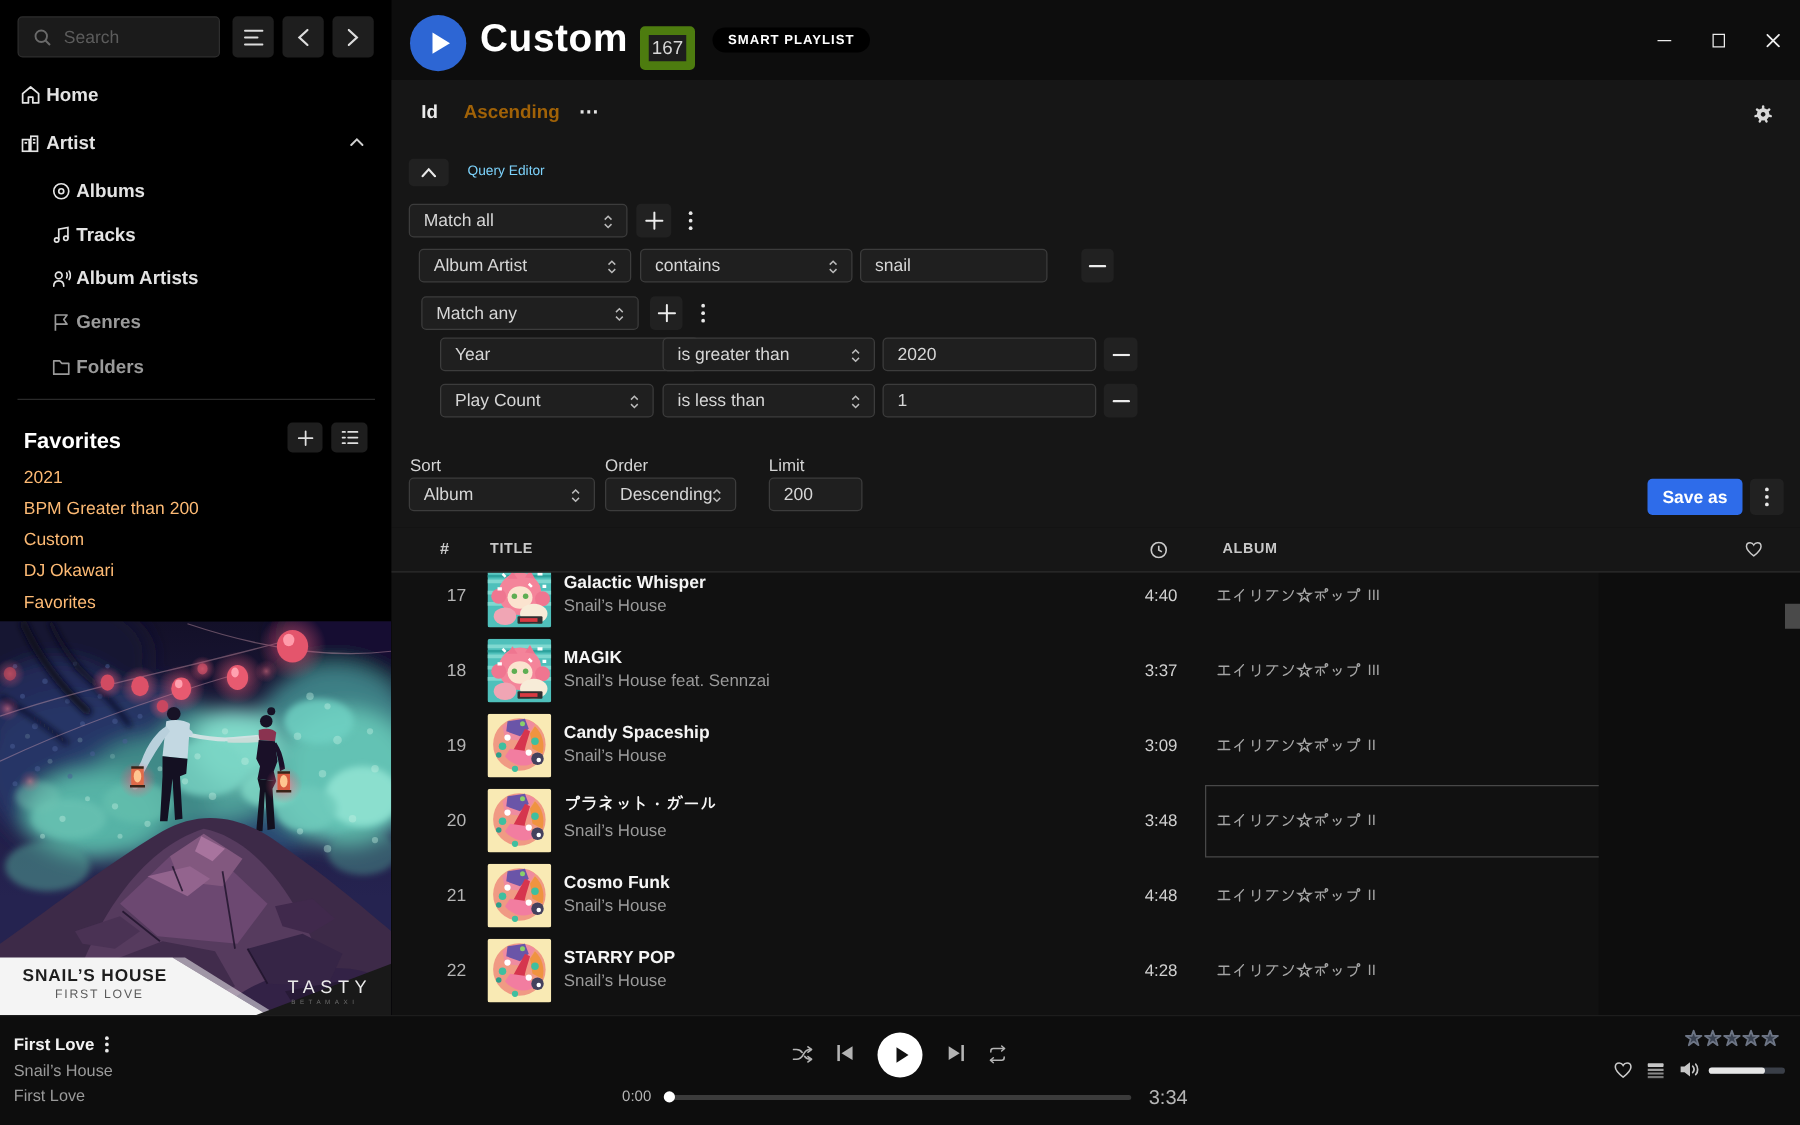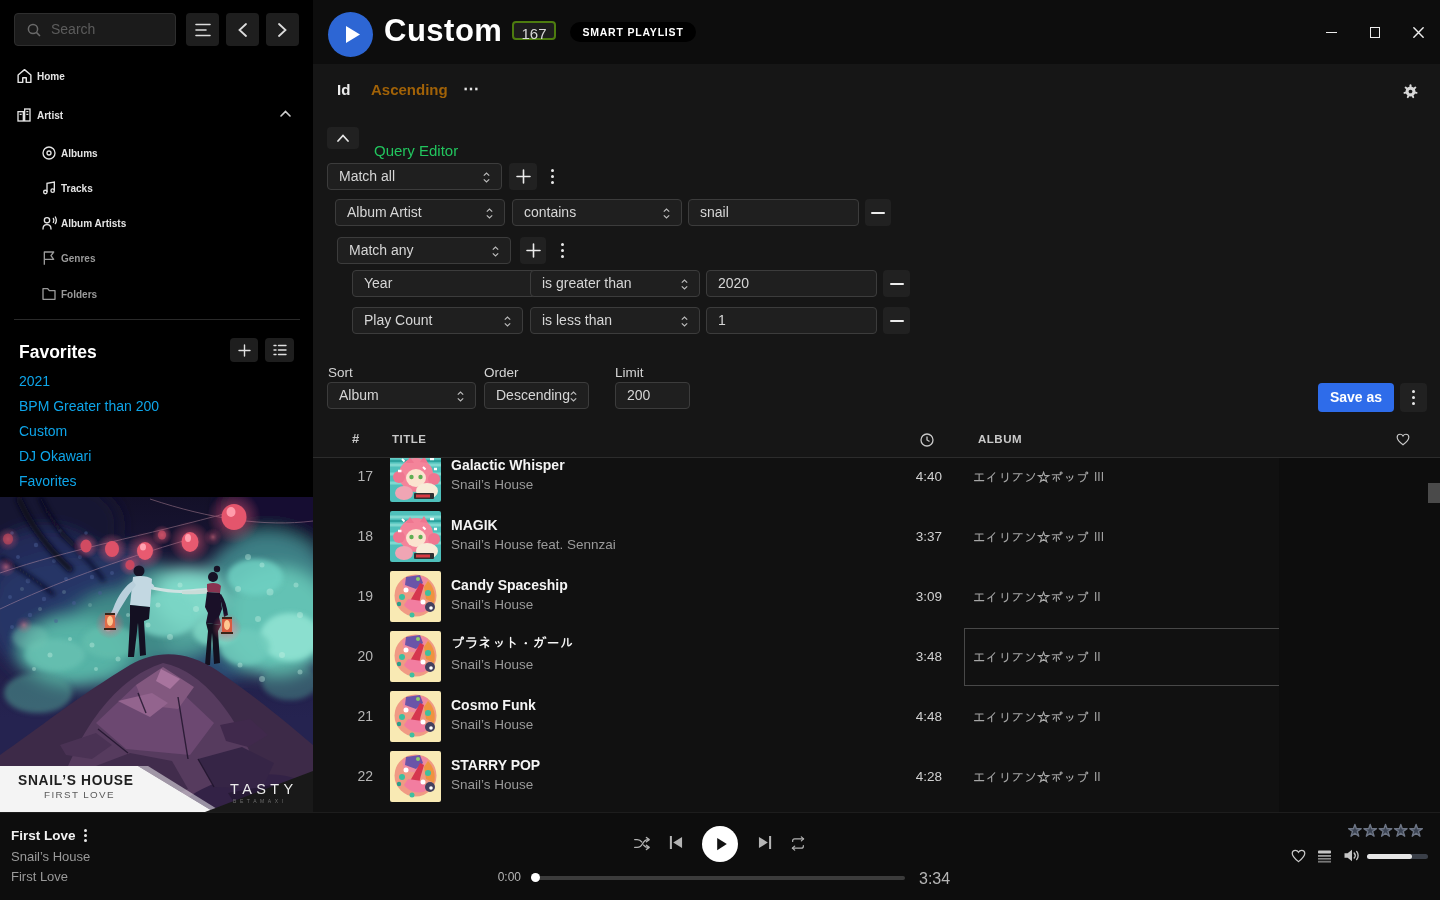--- a/index.html
+++ b/index.html
@@ -2,27 +2,27 @@
 <html><head>
 <meta charset="utf-8">
 <style>
 *{margin:0;padding:0;box-sizing:border-box}
 html,body{width:1440px;height:900px;overflow:hidden;background:#000;font-family:"Liberation Sans",sans-serif}
 #app{position:relative;width:1440px;height:900px;background:#000}
 
 #sidebar{position:absolute;left:0;top:0;width:313px;height:812px;background:#000;z-index:5}
 .search{position:absolute;left:14px;top:13px;width:162px;height:33px;background:#1b1b1b;border:1px solid #2e2e2e;border-radius:4px;color:#5c5c5c;font-size:14px;line-height:31px;padding-left:36px}
 .sqbtn{position:absolute;top:13px;width:33px;height:33px;background:#1e1e1e;border-radius:4px;display:flex;align-items:center;justify-content:center}
-.navitem{position:absolute;left:0;width:313px;height:30px;color:#e4e4e4;font-weight:bold;font-size:10px}
+.navitem{position:absolute;left:0;width:313px;height:30px;color:#e4e4e4;font-weight:bold;font-size:15px}
 .navitem .ic{position:absolute;left:16px;top:50%;transform:translateY(-50%)}
 .navitem .lb{position:absolute;left:37px;top:50%;transform:translateY(-50%)}
 .subitem .ic{left:41px}
 .subitem .lb{left:61px}
 .dim{color:#9a9a9a}
-.pl-item{position:absolute;left:19px;color:#0ea5e9;font-size:14px;transform:translateY(-50%)}
+.pl-item{position:absolute;left:19px;color:#fdba74;font-size:14px;transform:translateY(-50%)}
 
 #main{position:absolute;left:313px;top:0;width:1127px;height:812px;background:#0d0d0d}
 #qsec{position:absolute;left:0;top:64px;width:1127px;height:358px;background:#161616}
 #thead{position:absolute;left:0;top:422px;width:1127px;height:36px;background:#161616;border-bottom:1px solid #2c2c2c;z-index:3}
 #tlist{position:absolute;left:0;top:458px;width:966px;height:354px;background:#111;overflow:hidden}
 .sel,.inp{position:absolute;height:27px;background:#1f1f1f;border:1px solid #3c3c3c;border-radius:4px;color:#d6d6d6;font-size:14px;line-height:25px;padding-left:11px}
 .caret{position:absolute;right:10px;top:7px;width:9px;height:13px}
 .qbtn{position:absolute;background:#212121;border-radius:4px;display:flex;align-items:center;justify-content:center;color:#e8e8e8}
 .kebab{position:absolute;width:4px}
 .kebab i{position:absolute;left:0;width:3.4px;height:3.4px;border-radius:50%;background:#e8e8e8}
@@ -131,21 +131,21 @@
 </svg>
 <div id="app">
 <div id="main">
 
   <div style="position:absolute;left:15px;top:12px;width:45px;height:45px;border-radius:50%;background:#2d66d4">
     <svg style="position:absolute;left:17px;top:13px" width="16" height="19" viewBox="0 0 16 19">
           <path d="M1 1 L15 9.5 L1 18 Z" fill="#fff"></path>
         </svg>
   </div>
   <div style="position:absolute;left:71px;top:13px;color:#fff;font-size:31px;font-weight:bold;letter-spacing:0.5px">Custom</div>
-  <div style="position:absolute;left:199px;top:21px;width:44px;height:19px;background:#1d1d1d;border:2px solid #4d7c0f;border-radius:4px;color:#d8d8d8;font-size:15px;text-align:center;line-height:21px">167</div>
+  <div style="position:absolute;left:199px;top:21px;width:44px;height:35px;background:#1d1d1d;border:7px solid #4d7c0f;border-radius:4px;color:#d8d8d8;font-size:15px;text-align:center;line-height:21px">167</div>
   <div style="position:absolute;left:257px;top:22px;width:126px;height:20px;background:#000;border-radius:10px;color:#fff;font-size:10.5px;font-weight:bold;letter-spacing:0.8px;text-align:center;line-height:20px">SMART PLAYLIST</div>
   <div style="position:absolute;left:1013px;top:31.5px;width:10.5px;height:1.7px;background:#ececec"></div>
   <div style="position:absolute;left:1057px;top:27px;width:10px;height:10.5px;border:1.4px solid #ececec"></div>
   <svg style="position:absolute;left:1100px;top:27px" width="11" height="11" viewBox="0 0 13 13" stroke="#ececec" stroke-width="1.7" stroke-linecap="round">
         <path d="M1 1 L12 12 M12 1 L1 12"></path>
       </svg>
 
   <div id="qsec">
 
     <div style="position:absolute;left:24px;top:17px;color:#ececec;font-size:15px;font-weight:bold">Id</div>
@@ -160,21 +160,21 @@
           <rect x="7.4" y="0.3" width="2.2" height="4.5" rx="1.1" transform="rotate(257.1 8.5 8.5)"></rect>
           <rect x="7.4" y="0.3" width="2.2" height="4.5" rx="1.1" transform="rotate(308.6 8.5 8.5)"></rect>
           <path d="M8.5 2.9 a5.6 5.6 0 1 0 0.01 0 Z M8.5 6.4 a2.1 2.1 0 1 1 -0.01 0 Z" fill-rule="evenodd"></path>
         </svg>
 
     <div class="qbtn" style="left:14px;top:63px;width:32px;height:22px">
           <svg width="12" height="8" viewBox="0 0 12 8" fill="none" stroke="#e8e8e8" stroke-width="1.7" stroke-linecap="round">
             <path d="M1 7 L6 1.5 L11 7"></path>
           </svg>
         </div>
-    <div style="position:absolute;left:61px;top:78px;color:#22c55e;font-size:15px">Query Editor</div>
+    <div style="position:absolute;left:61px;top:67px;color:#7dd3fc;font-size:11px">Query Editor</div>
 
     <div class="sel" style="left:14px;top:99px;width:175px">Match all<svg class="caret" viewBox="0 0 10 14" fill="none" stroke="#bbb" stroke-width="1.3">
             <path d="M2 5 L5 2 L8 5 M2 9 L5 12 L8 9"></path>
           </svg></div>
     <div class="qbtn" style="left:196px;top:99px;width:28px;height:27px">
           <svg width="15" height="15" viewBox="0 0 15 15" stroke="#ececec" stroke-width="1.6" stroke-linecap="round">
             <path d="M7.5 1 V14 M1 7.5 H14"></path>
           </svg>
         </div>
     <div class="kebab" style="left:238px;top:105px">
@@ -182,21 +182,21 @@
           <i style="top:6px"></i>
           <i style="top:12px"></i>
         </div>
 
     <div class="sel" style="left:22px;top:135px;width:170px">Album Artist<svg class="caret" viewBox="0 0 10 14" fill="none" stroke="#bbb" stroke-width="1.3">
             <path d="M2 5 L5 2 L8 5 M2 9 L5 12 L8 9"></path>
           </svg></div>
     <div class="sel" style="left:199px;top:135px;width:170px">contains<svg class="caret" viewBox="0 0 10 14" fill="none" stroke="#bbb" stroke-width="1.3">
             <path d="M2 5 L5 2 L8 5 M2 9 L5 12 L8 9"></path>
           </svg></div>
-    <div class="inp" style="left:375px;top:135px;width:171px">snail</div>
+    <div class="inp" style="left:375px;top:135px;width:150px">snail</div>
     <div class="qbtn" style="left:552px;top:135px;width:26px;height:27px">
           <svg width="14" height="2" viewBox="0 0 14 2">
             <rect width="14" height="2" rx="1" fill="#ececec"></rect>
           </svg>
         </div>
 
     <div class="sel" style="left:24px;top:173px;width:174px">Match any<svg class="caret" viewBox="0 0 10 14" fill="none" stroke="#bbb" stroke-width="1.3">
             <path d="M2 5 L5 2 L8 5 M2 9 L5 12 L8 9"></path>
           </svg></div>
     <div class="qbtn" style="left:207px;top:173px;width:26px;height:27px">

